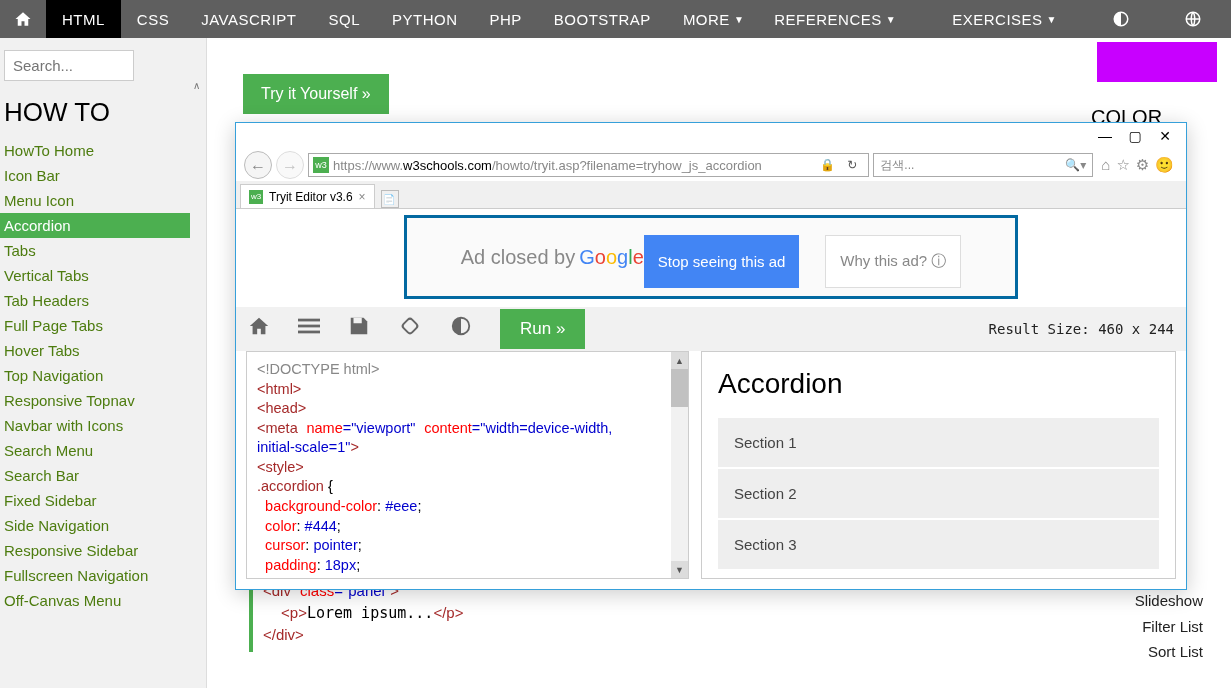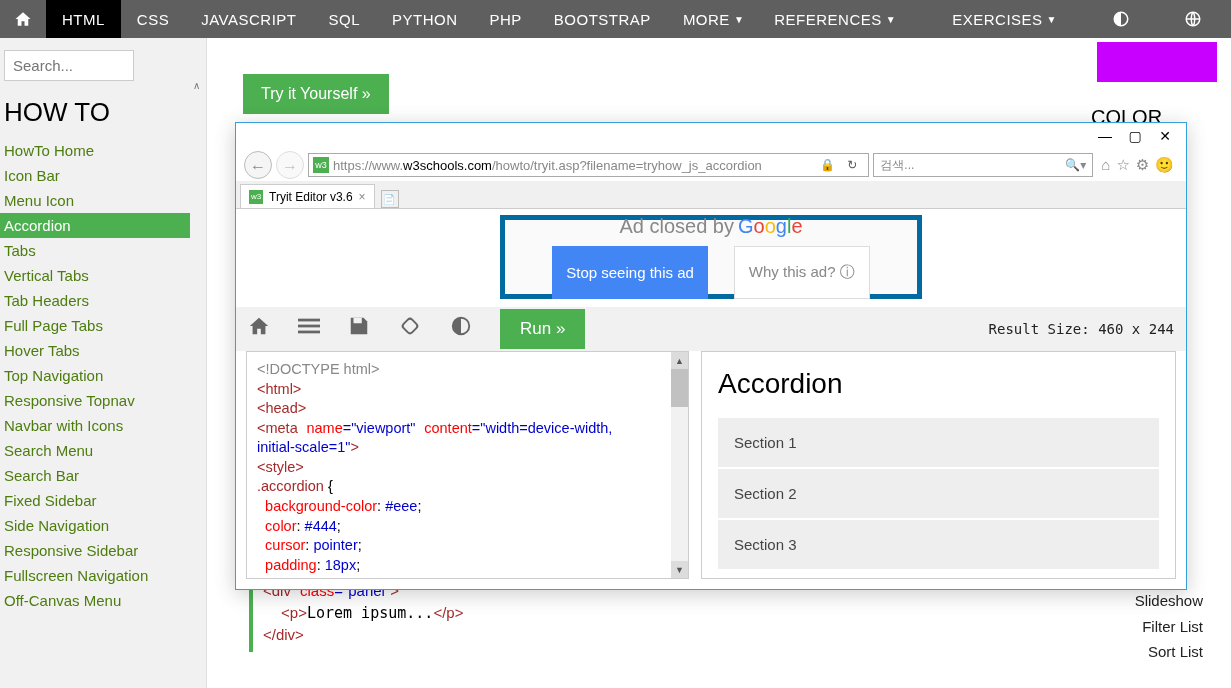--- a/index.html
+++ b/index.html
@@ -54,21 +54,21 @@
 .popup .searchbox { width: 220px; height: 24px; border: 1px solid #aaa; display: flex; align-items: center; padding: 0 6px; font-size: 12px; color: #888; justify-content: space-between; }
 .popup .addr-icons { display: flex; gap: 6px; color: #888; font-size: 15px; padding: 0 4px; }
 .popup .addr-icons span { cursor: pointer; }
 .popup .tabstrip { height: 28px; background: #f0f0f0; border-bottom: 1px solid #ccc; display: flex; align-items: flex-end; }
 .popup .tab { background: #fff; border: 1px solid #ccc; border-bottom: none; height: 24px; display: flex; align-items: center; padding: 0 8px; font-size: 12px; margin-left: 4px; gap: 6px; }
 .popup .tab .fav { width: 14px; height: 14px; background: #4CAF50; color: #fff; font-size: 8px; display: flex; align-items: center; justify-content: center; }
 .popup .tab .close { color: #888; cursor: pointer; }
 .popup .newtab { margin-left: 6px; width: 18px; height: 18px; border: 1px solid #bbb; display: flex; align-items: center; justify-content: center; font-size: 10px; color: #b8860b; cursor: pointer; }
 
 .popup .editor-body { flex: 1; display: flex; flex-direction: column; background: #fff; overflow: hidden; }
-.popup .adbox { width: 422px; height: 84px; margin: 6px auto 0; background: #fafafa; border: 5px solid #0369a1; display: flex; flex-direction: column; align-items: center; justify-content: center; }
+.popup .adbox { width: 614px; height: 84px; margin: 6px auto 0; background: #fafafa; border: 3px solid #0369a1; display: flex; align-items: center; justify-content: center; }
 .popup .adbox .adtxt { color: #888; font-size: 20px; display: flex; align-items: center; gap: 4px; }
 .popup .adbox .adbtns { margin-top: 8px; display: flex; gap: 26px; }
 .popup .adbox .adbtn1 { background: #4285f4; color: #fff; padding: 6px 14px; font-size: 15px; border: none; cursor: pointer; }
 .popup .adbox .adbtn2 { background: #fff; color: #888; padding: 16px 14px; font-size: 15px; border: 1px solid #ddd; cursor: pointer; }
 
 .popup .editor-toolbar { height: 44px; background: #f1f1f1; margin-top: 8px; display: flex; align-items: center; padding: 0 12px; gap: 28px; }
 .popup .editor-toolbar .tool-icon { color: #666; font-size: 22px; cursor: pointer; }
 .popup .editor-toolbar .run-btn { background: #4CAF50; color: #fff; padding: 10px 20px; font-size: 17px; cursor: pointer; }
 .popup .editor-toolbar .spacer { flex: 1; }
 .popup .editor-toolbar .result-size { font-size: 14px; font-family: Consolas, monospace; color: #222; }

